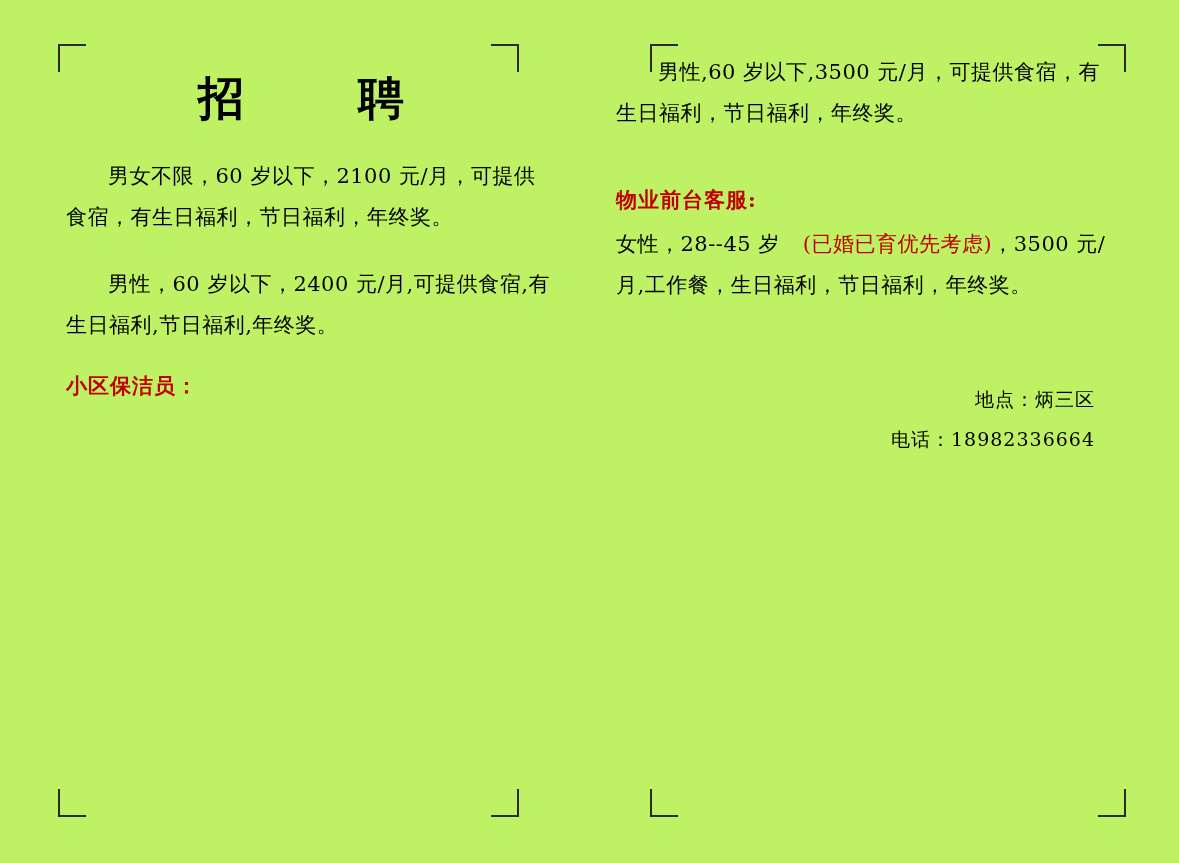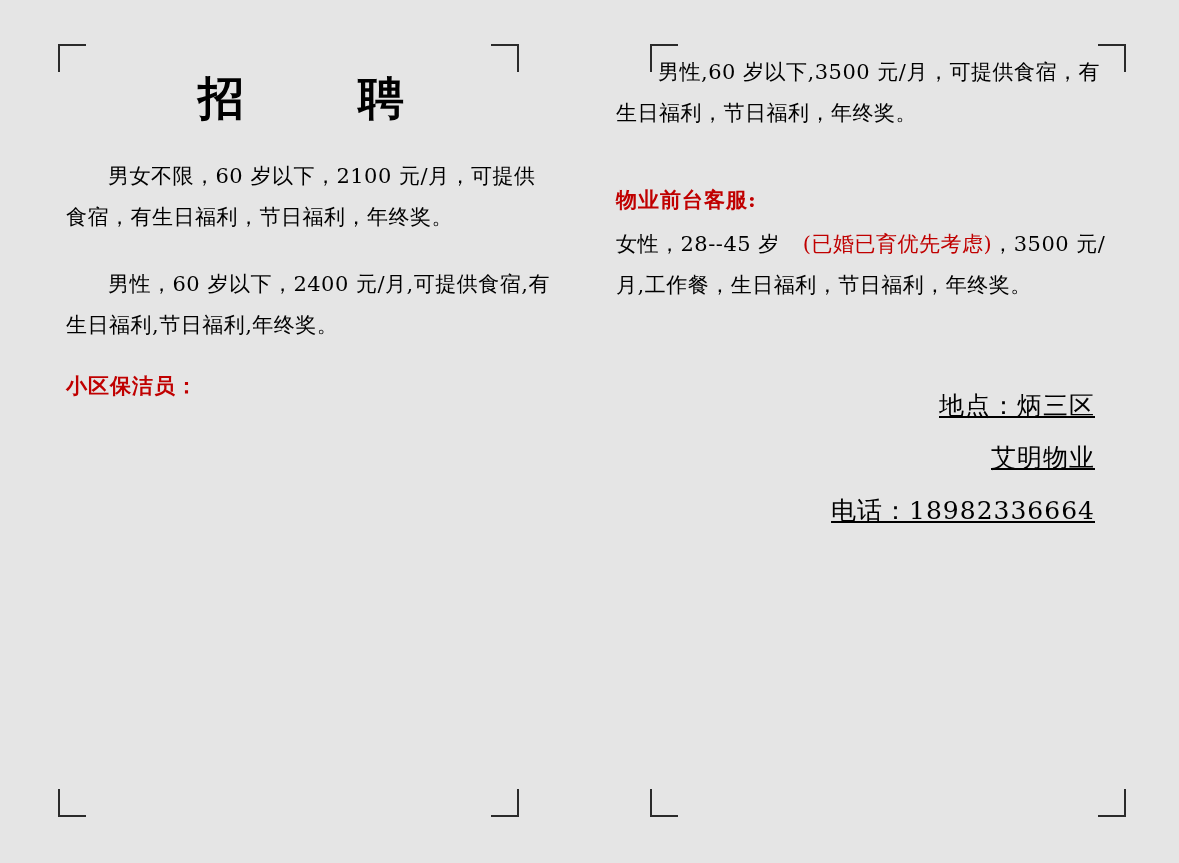--- a/index.html
+++ b/index.html
@@ -13,21 +13,21 @@
     font-family: "DejaVu Serif", "Liberation Serif", serif;
     color: #000000;
     position: relative;
     overflow: hidden;
   }
   .page {
     position: absolute;
     left: 0; top: 0;
     width: 1179px;
     height: 863px;
-    background: #e5e5e5;
+    background: #bef264;
   }
   
   .mark {
     position: absolute;
     width: 26px;
     height: 26px;
     pointer-events: none;
   }
   .mark.tl { border-left: 2px solid #2b2b2b; border-top: 2px solid #2b2b2b; }
   .mark.tr { border-right: 2px solid #2b2b2b; border-top: 2px solid #2b2b2b; }
@@ -93,25 +93,24 @@
   }
   .hl-red {
     color: #c00000;
     margin-left: 23px;
   }
   .spacer-md { height: 26px; }
 
   .footer {
     margin-top: 74px;
     text-align: right;
-    font-size: 25px;
+    font-size: 19px;
     line-height: 2.1;
     letter-spacing: 1px;
     padding-right: 24px;
-    text-decoration: underline;
   }
   .footer div { white-space: nowrap; }
 </style>
 </head>
 <body>
 
 <div class="page">
 
   <div class="mark tl m1"></div>
   <div class="mark tr m2"></div>
@@ -150,20 +149,19 @@
 
       <div class="spacer-md"></div>
 
       <div class="job">
         <div class="job-title">物业前台客服:</div>
         <p class="job-body no-indent"><span>女性，28--45 岁</span><span class="hl-red">(已婚已育优先考虑)</span><span>，3500 元/月,工作餐，生日福利，节日福利，年终奖。</span></p>
       </div>
 
       <div class="footer">
         <div>地点：炳三区</div>
-        <div>艾明物业</div>
         <div>电话：18982336664</div>
       </div>
 
     </div>
 
   </div>
 </div>
 
 </body></html>

